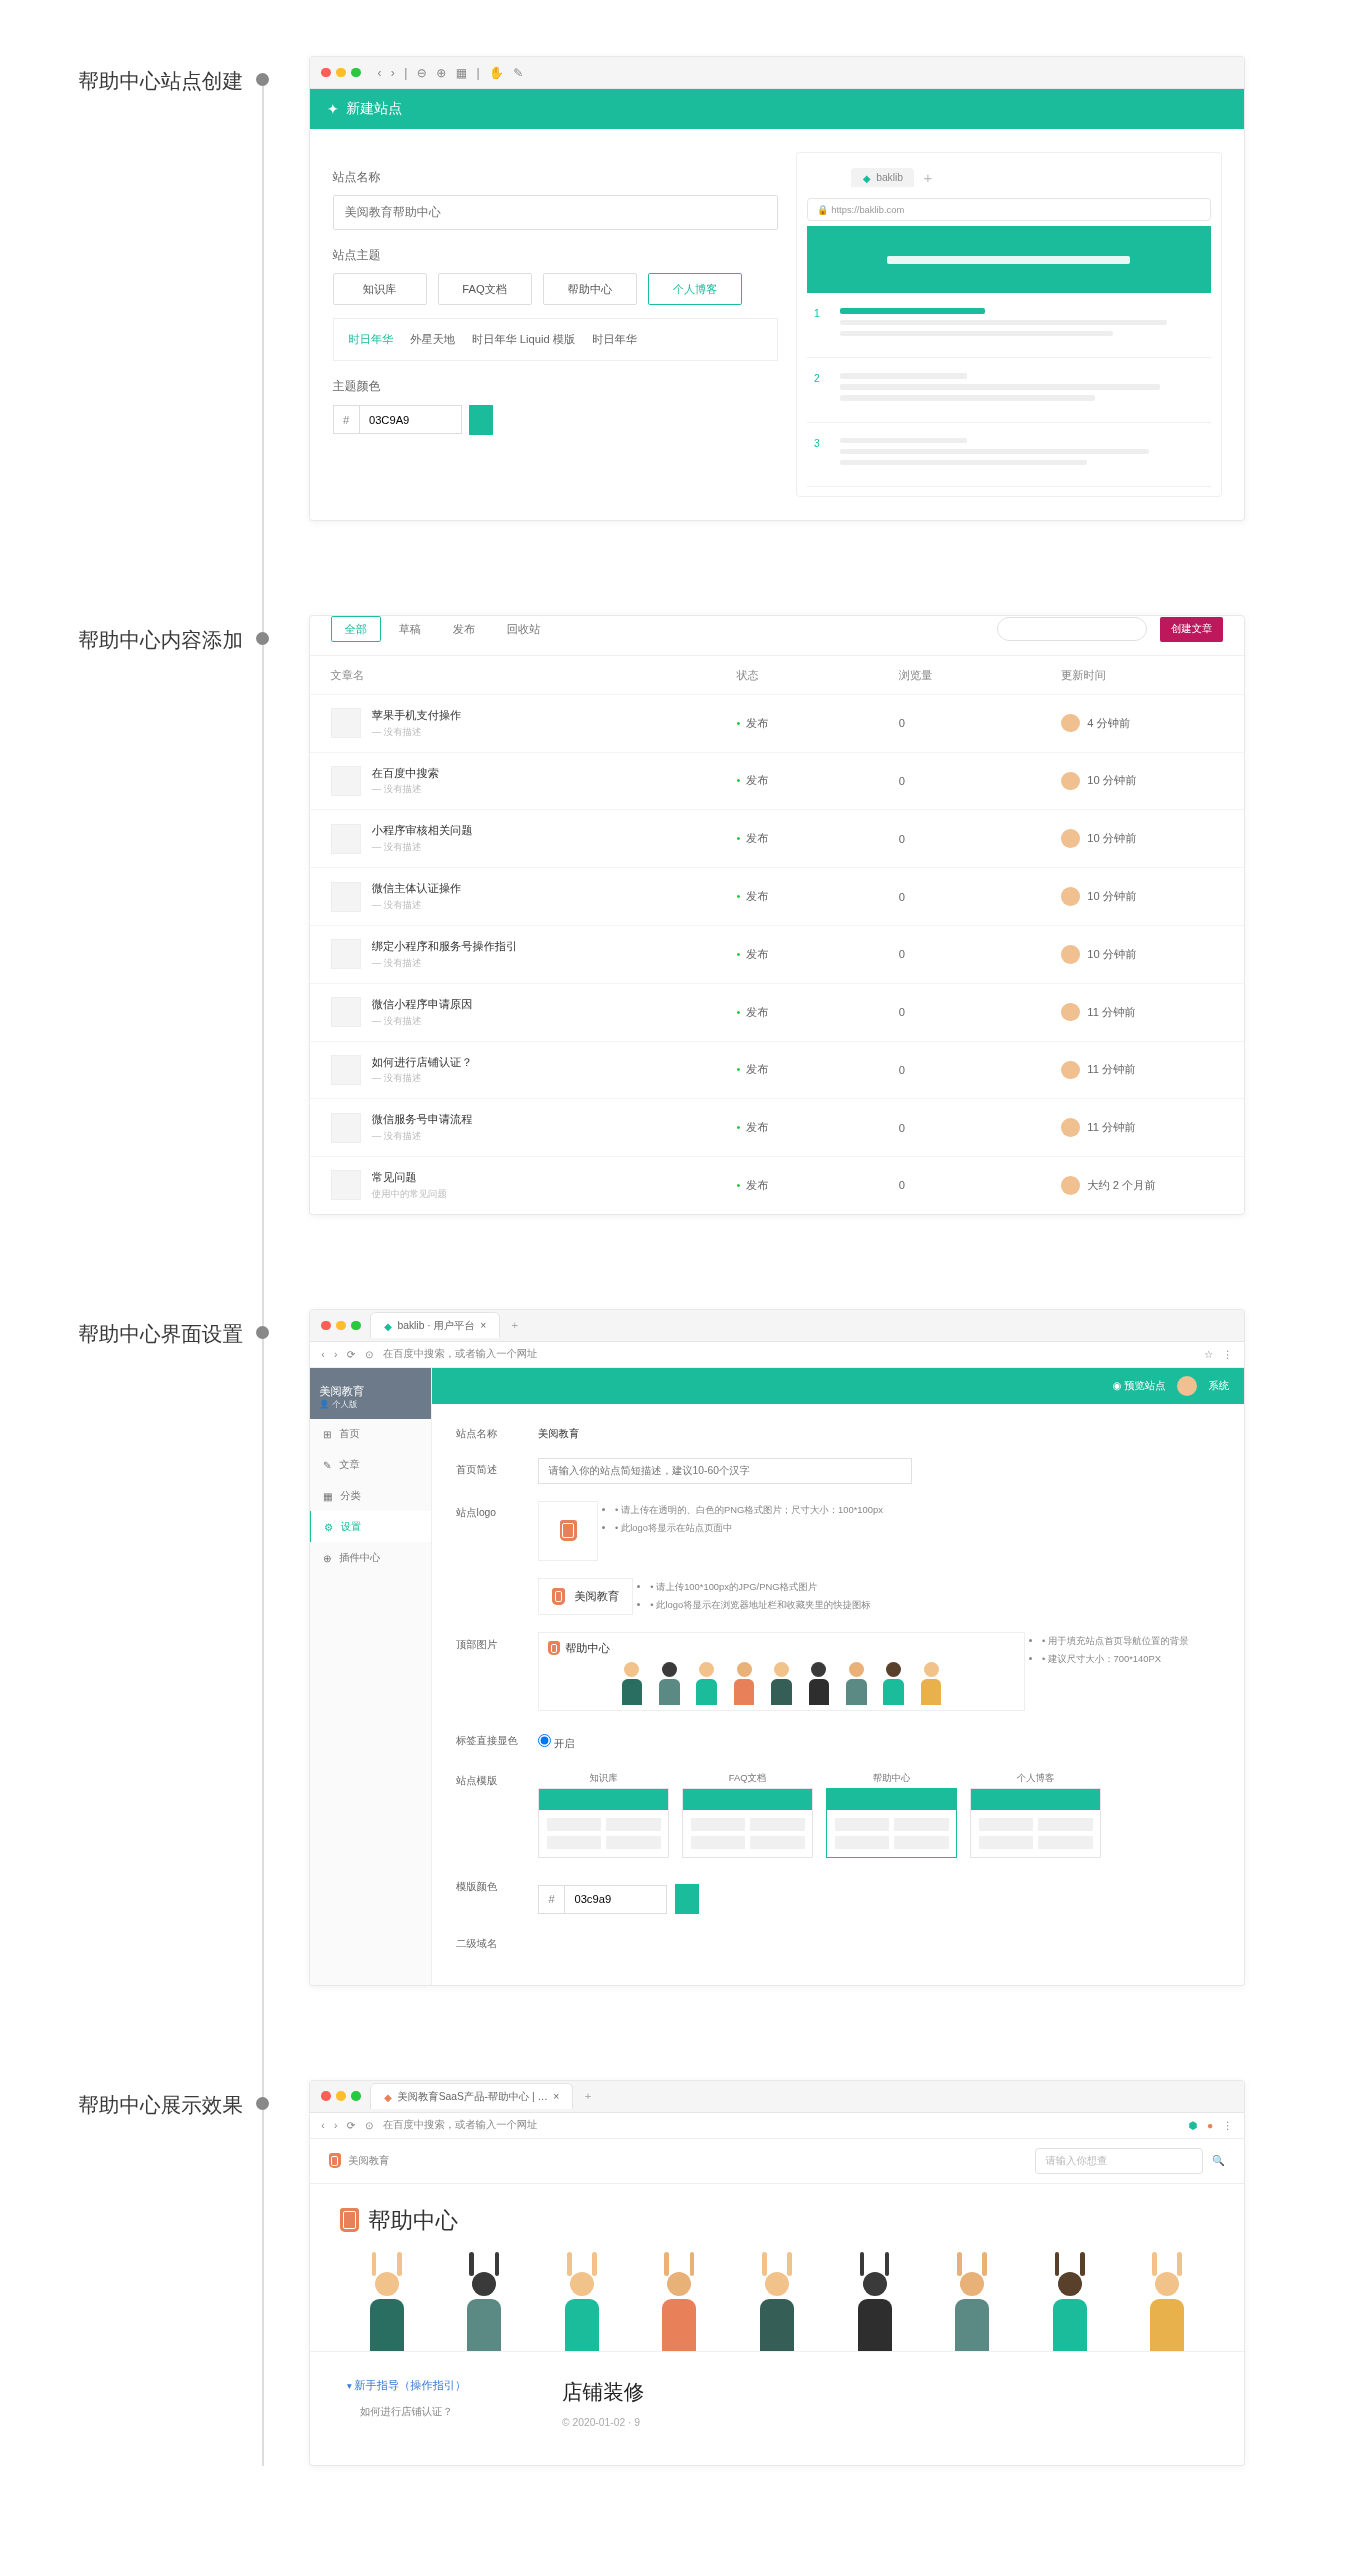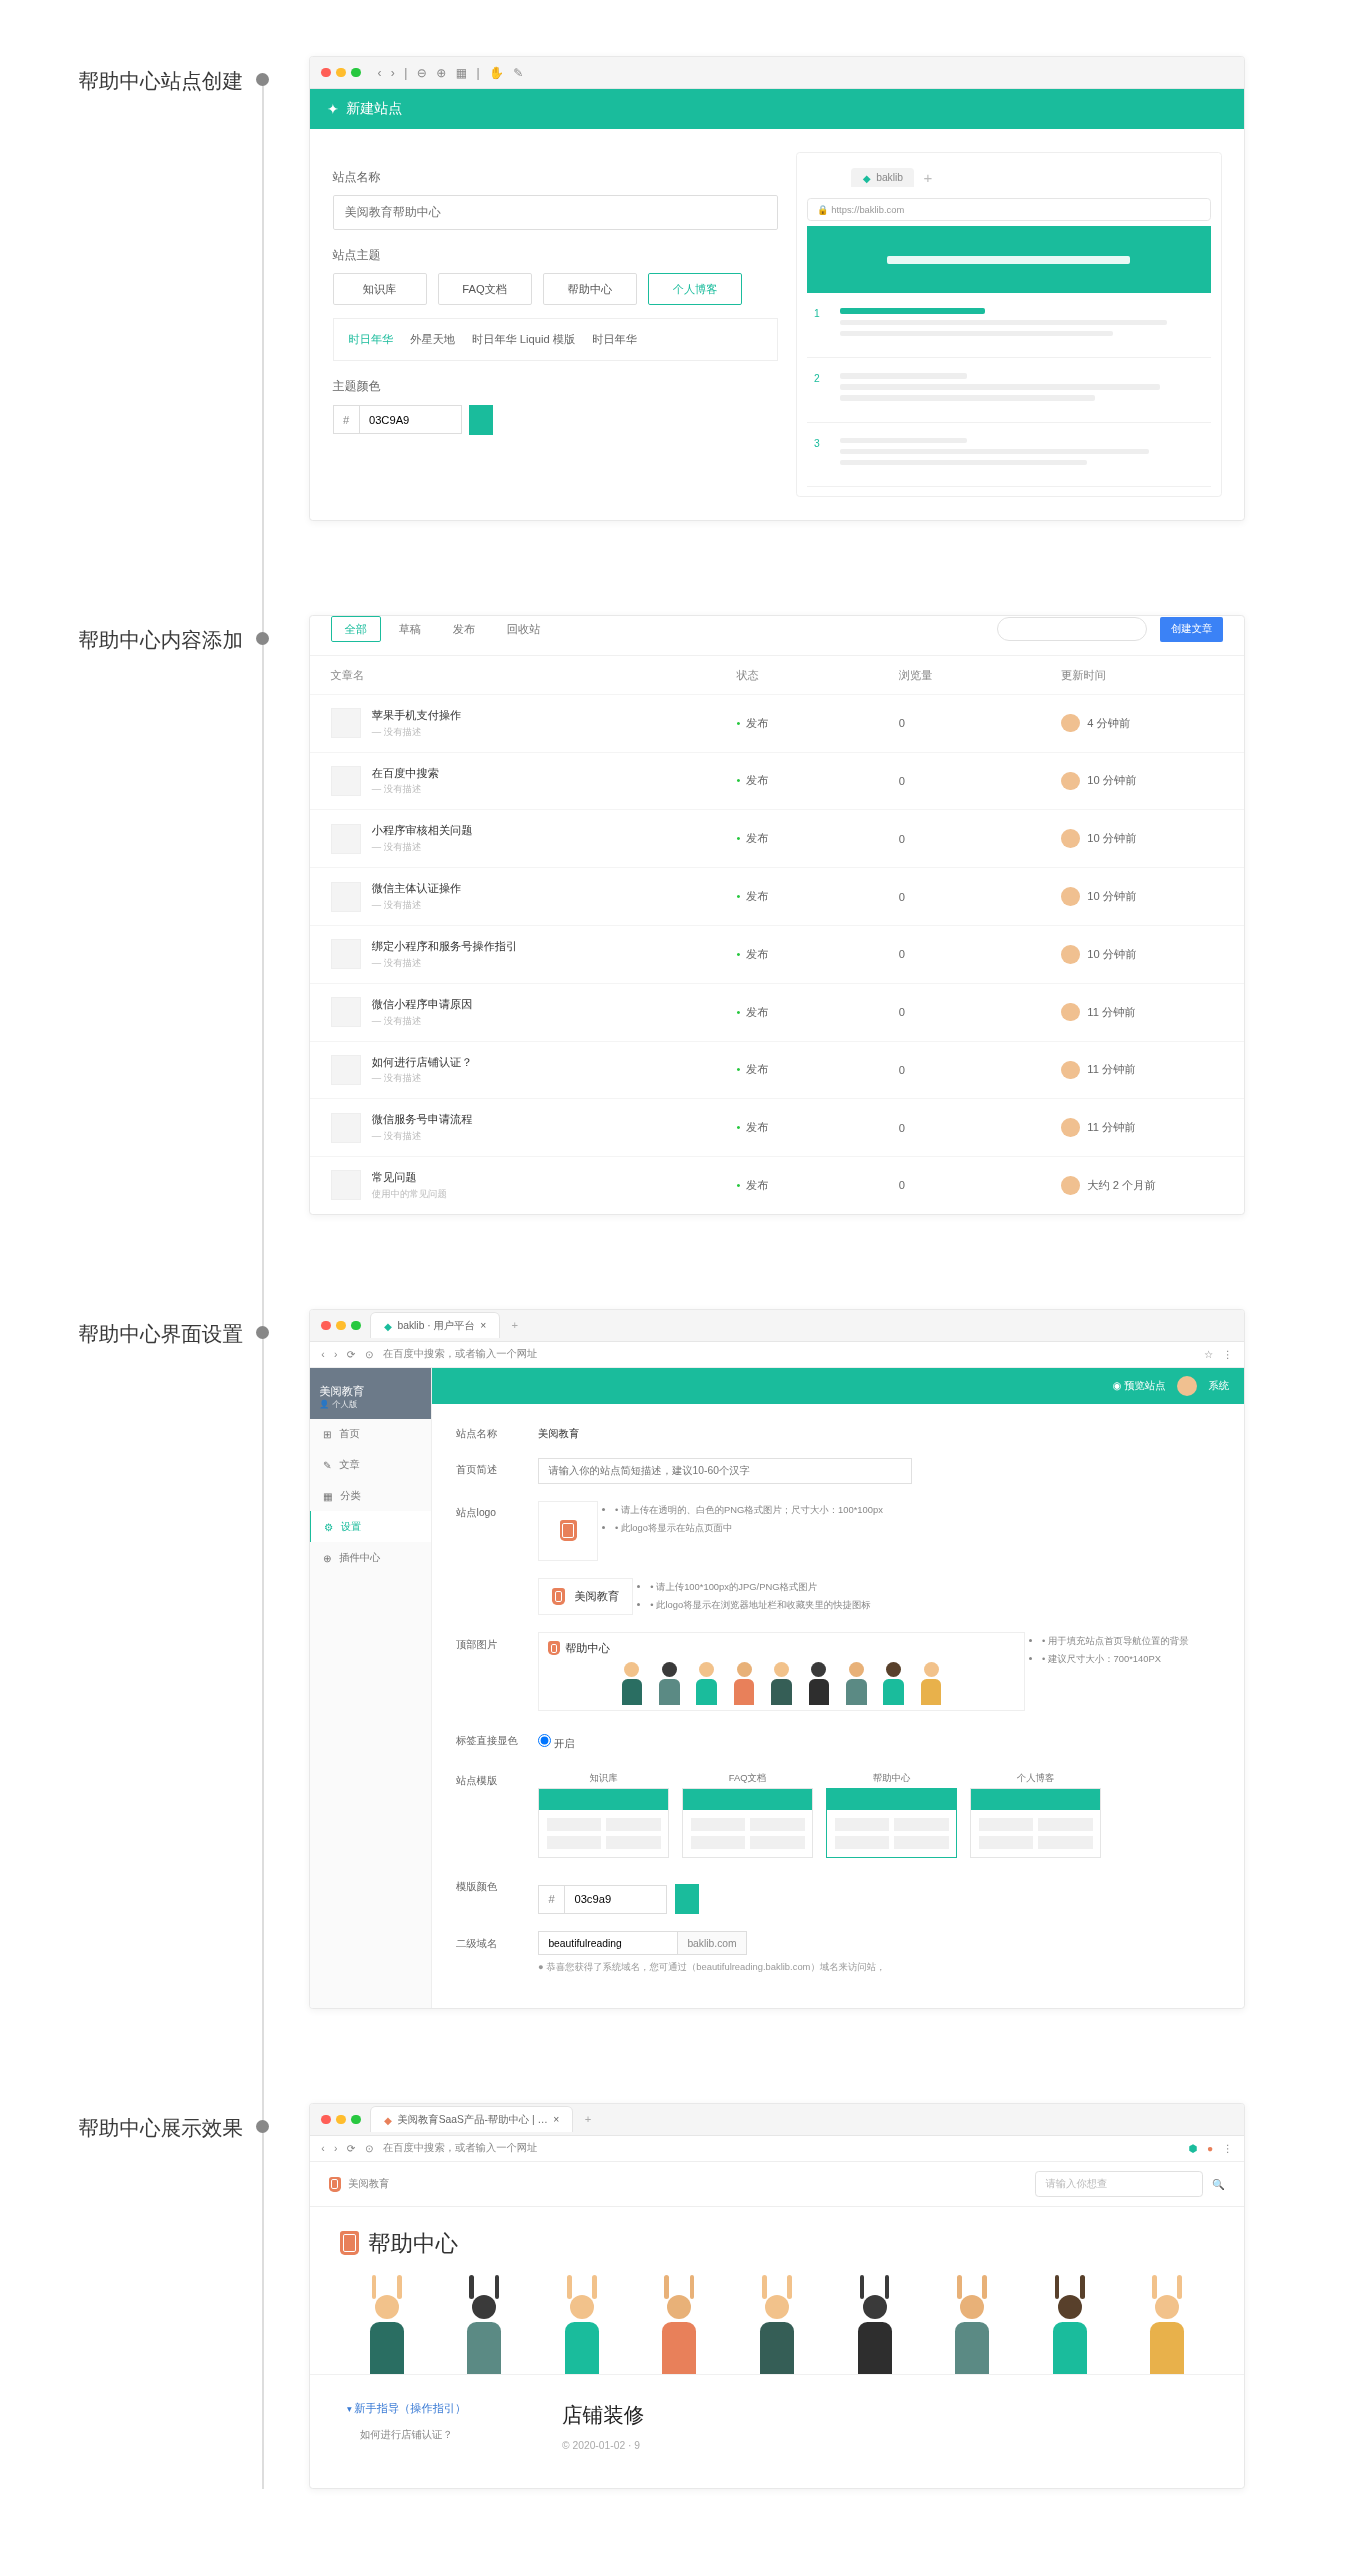--- a/index.html
+++ b/index.html
@@ -45,21 +45,21 @@
 .p1-actions{display:flex;justify-content:center;gap:13px;padding:18.7px;border-top:0.9px solid #f0f0f0}
 .p1-btn{width:122px;padding:8.4px 0;text-align:center;font-size:12px;border-radius:1.9px}
 .p1-btn.cancel{border:0.9px solid #1abc9c;color:#1abc9c}
 .p1-btn.submit{background:#1abc9c;color:#fff}
 
 .p2-head{padding:17px 20.6px;font-size:12px;color:#555}
 .p2-tabs{display:flex;gap:3.7px;padding:0 20.6px 13px;align-items:center}
 .p2-tab{padding:4.7px 13px;font-size:11.2px;color:#777;border:0.9px solid transparent;border-radius:1.9px}
 .p2-tab.on{border-color:#1abc9c;color:#1abc9c}
 .p2-search{margin-left:auto;border:0.9px solid #e0e0e0;border-radius:13px;width:150px;height:24px}
-.p2-newbtn{background:#3b82f6;color:#fff;font-size:10.3px;padding:5.6px 11.2px;border-radius:1.9px;margin-left:9.4px}
+.p2-newbtn{background:#be185d;color:#fff;font-size:10.3px;padding:5.6px 11.2px;border-radius:1.9px;margin-left:9.4px}
 .p2-th{display:flex;padding:11.2px 20.6px;font-size:11.2px;color:#888;border-top:0.9px solid #f0f0f0}
 .p2-th .c1{flex:2.5}.p2-th .c{flex:1}
 .p2-row{display:flex;align-items:center;padding:13px 20.6px;border-top:0.9px solid #f4f4f4;font-size:11.2px}
 .p2-row .thumb{width:30px;height:30px;background:#f4f4f4;border:0.9px solid #eee;margin-right:11.2px}
 .p2-row .c1{flex:2.5;display:flex;align-items:center}
 .p2-row .tcol .t{color:#333;font-size:11.2px}
 .p2-row .tcol .s{color:#bbb;font-size:9.4px;margin-top:2.8px}
 .p2-row .c{flex:1;color:#666}
 .p2-row .status::before{content:"•";color:#28c840;margin-right:5.6px}
 .p2-row .upd{display:flex;align-items:center;gap:7.5px}
@@ -582,27 +582,20 @@
           <div class="p3-frow">
             <div class="p3-flabel">模版颜色</div>
             <div class="p1-color">
                   <span class="hash">#</span>
                   <input value="03c9a9" style="">
                   <div class="sw"></div>
                 </div>
           </div>
           <div class="p3-frow">
             <div class="p3-flabel">二级域名</div>
-            <div>
-              <div class="p3-domain">
-                    <input value="beautifulreading" style="">
-                    <span class="suf">baklib.com</span>
-                  </div>
-              <div class="p3-footnote">● 恭喜您获得了系统域名，您可通过（beautifulreading.baklib.com）域名来访问站，</div>
-            </div>
           </div>
         </div>
       </div>
     </div>
   </div>
 </div>
 
 <div class="section">
   <div class="sec-dot"></div>
   <div class="sec-title">帮助中心展示效果</div>

